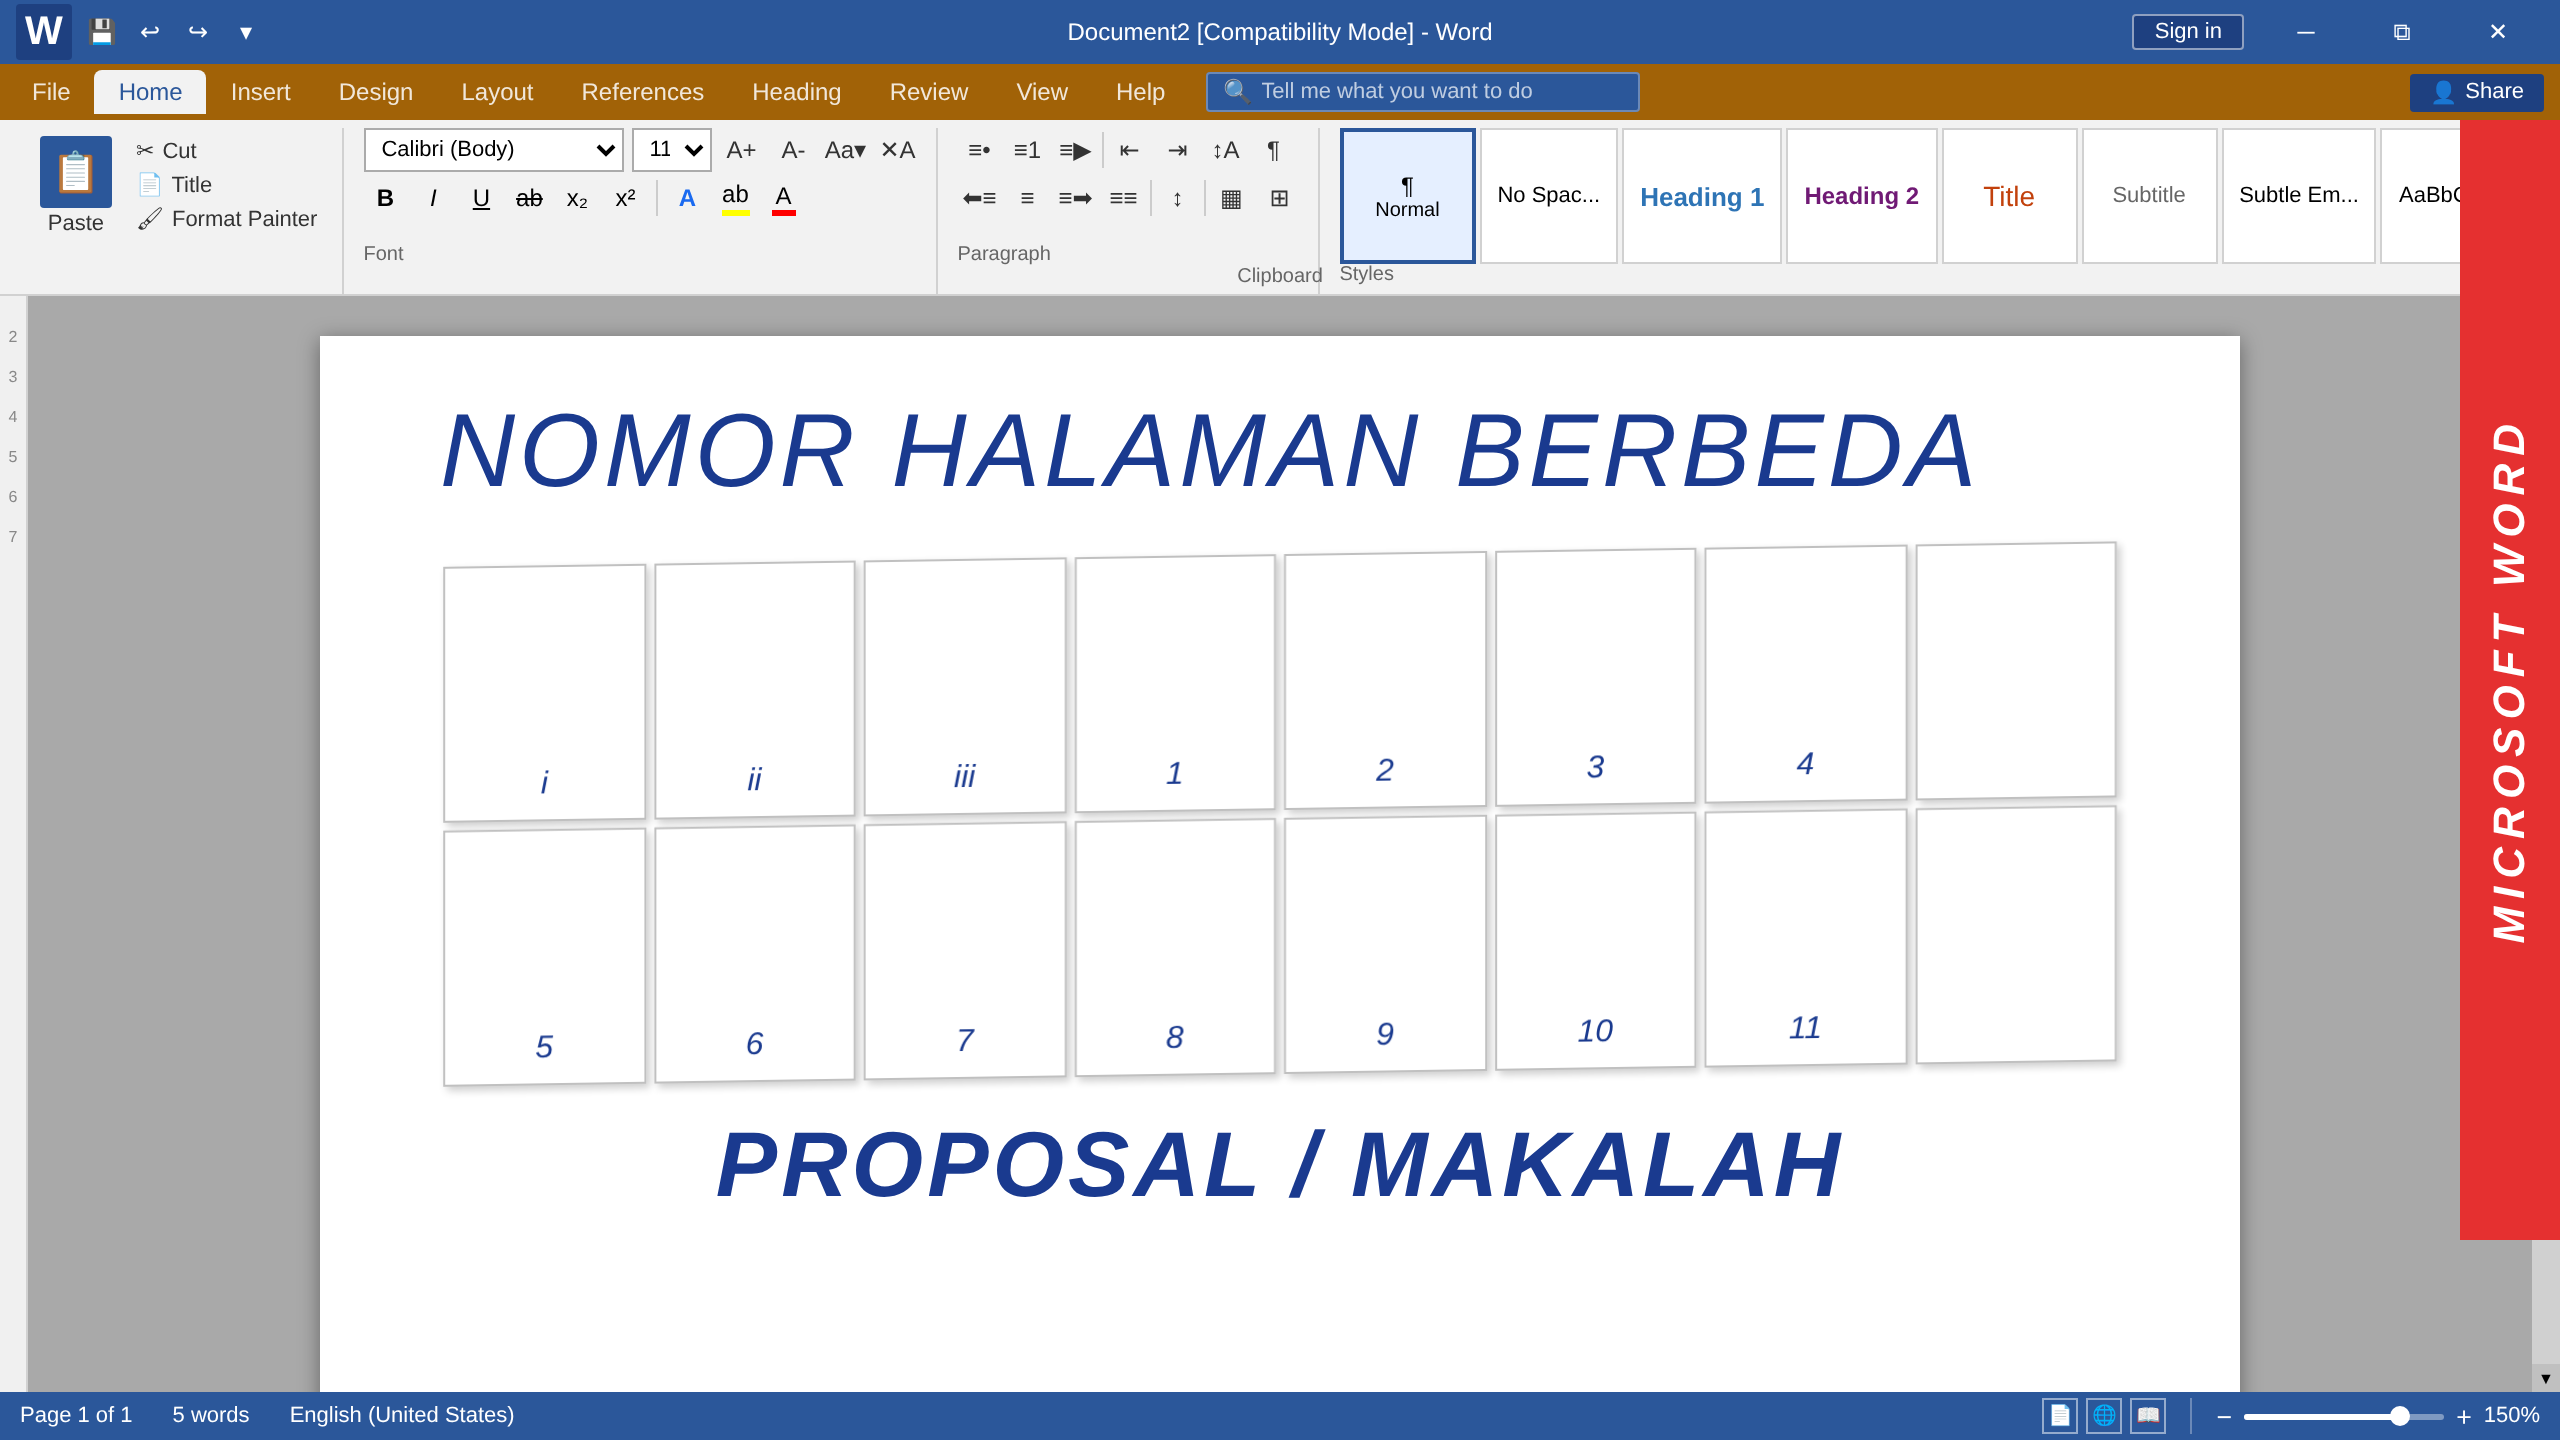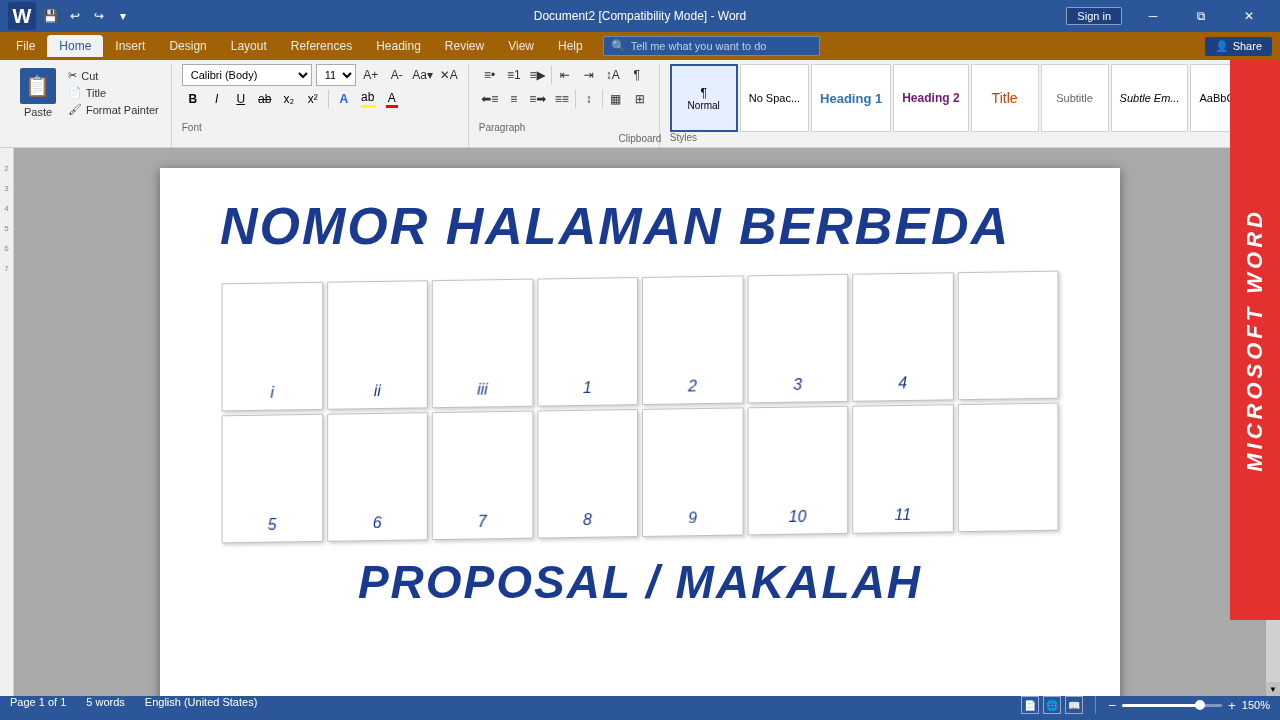--- a/index.html
+++ b/index.html
@@ -127,21 +127,21 @@
       width: 960px;
       min-height: 560px;
       box-shadow: 0 2px 10px rgba(0,0,0,0.4);
       padding: 30px 60px;
       position: relative;
     }
 
     
     .page-heading {
       font-size: 52px;
-      font-weight: 700;
+      font-weight: 400;
       color: #1a3a8f;
       text-align: left;
       letter-spacing: 2px;
       margin-bottom: 20px;
       font-style: italic;
       line-height: 1.1;
     }
 
     
     .pages-grid {
@@ -200,21 +200,21 @@
       font-weight: 900;
       letter-spacing: 4px;
       font-style: italic;
     }
 
     
     .status-bar {
       height: 24px;
       background: #2b579a;
       display: flex;
-      align-items: flex-start;
+      align-items: center;
       padding: 0 10px;
       color: white;
       font-size: 11px;
       gap: 20px;
       position: fixed;
       bottom: 0;
       left: 0;
       right: 0;
     }
     .status-right {
@@ -433,21 +433,21 @@
       <div class="style-item">
         <span style="font-size:12px;font-weight:bold;color:#701a75;">Heading 2</span>
       </div>
       <div class="style-item">
         <span style="font-size:14px;color:#c2410c;">Title</span>
       </div>
       <div class="style-item">
         <span style="font-size:11px;color:#666;">Subtitle</span>
       </div>
       <div class="style-item">
-        <span style="font-size:11px;font-style:italic;">Subtle Em...</span>
+        <span style="font-size:11px;">Subtle Em...</span>
       </div>
       <div class="style-item">
         <span style="font-size:11px;">AaBbCcDc</span>
       </div>
       <div class="styles-scroll">
         <button class="styles-scroll-btn">▲</button>
         <button class="styles-scroll-btn">▼</button>
         <button class="styles-scroll-btn">▾</button>
       </div>
     </div>

